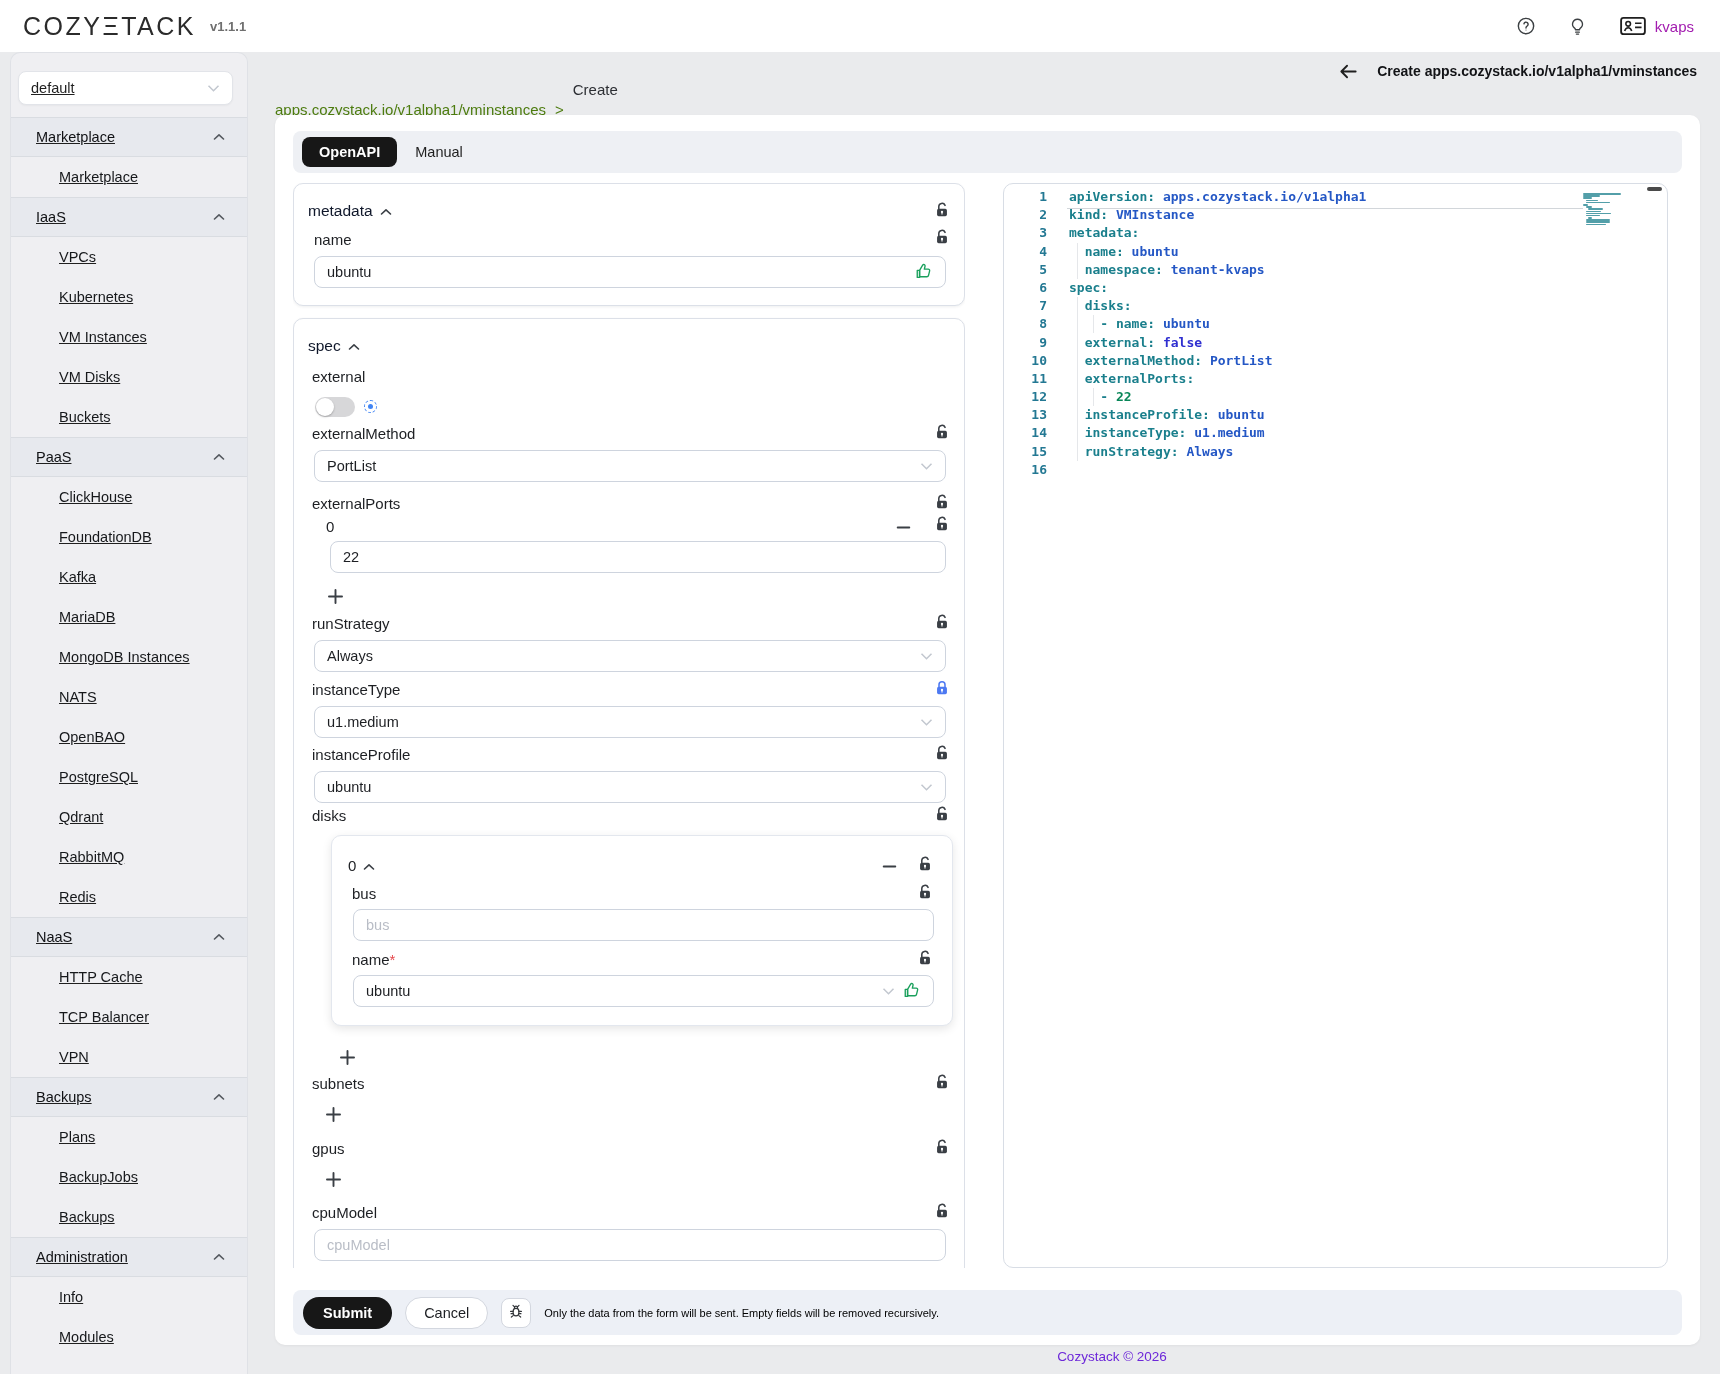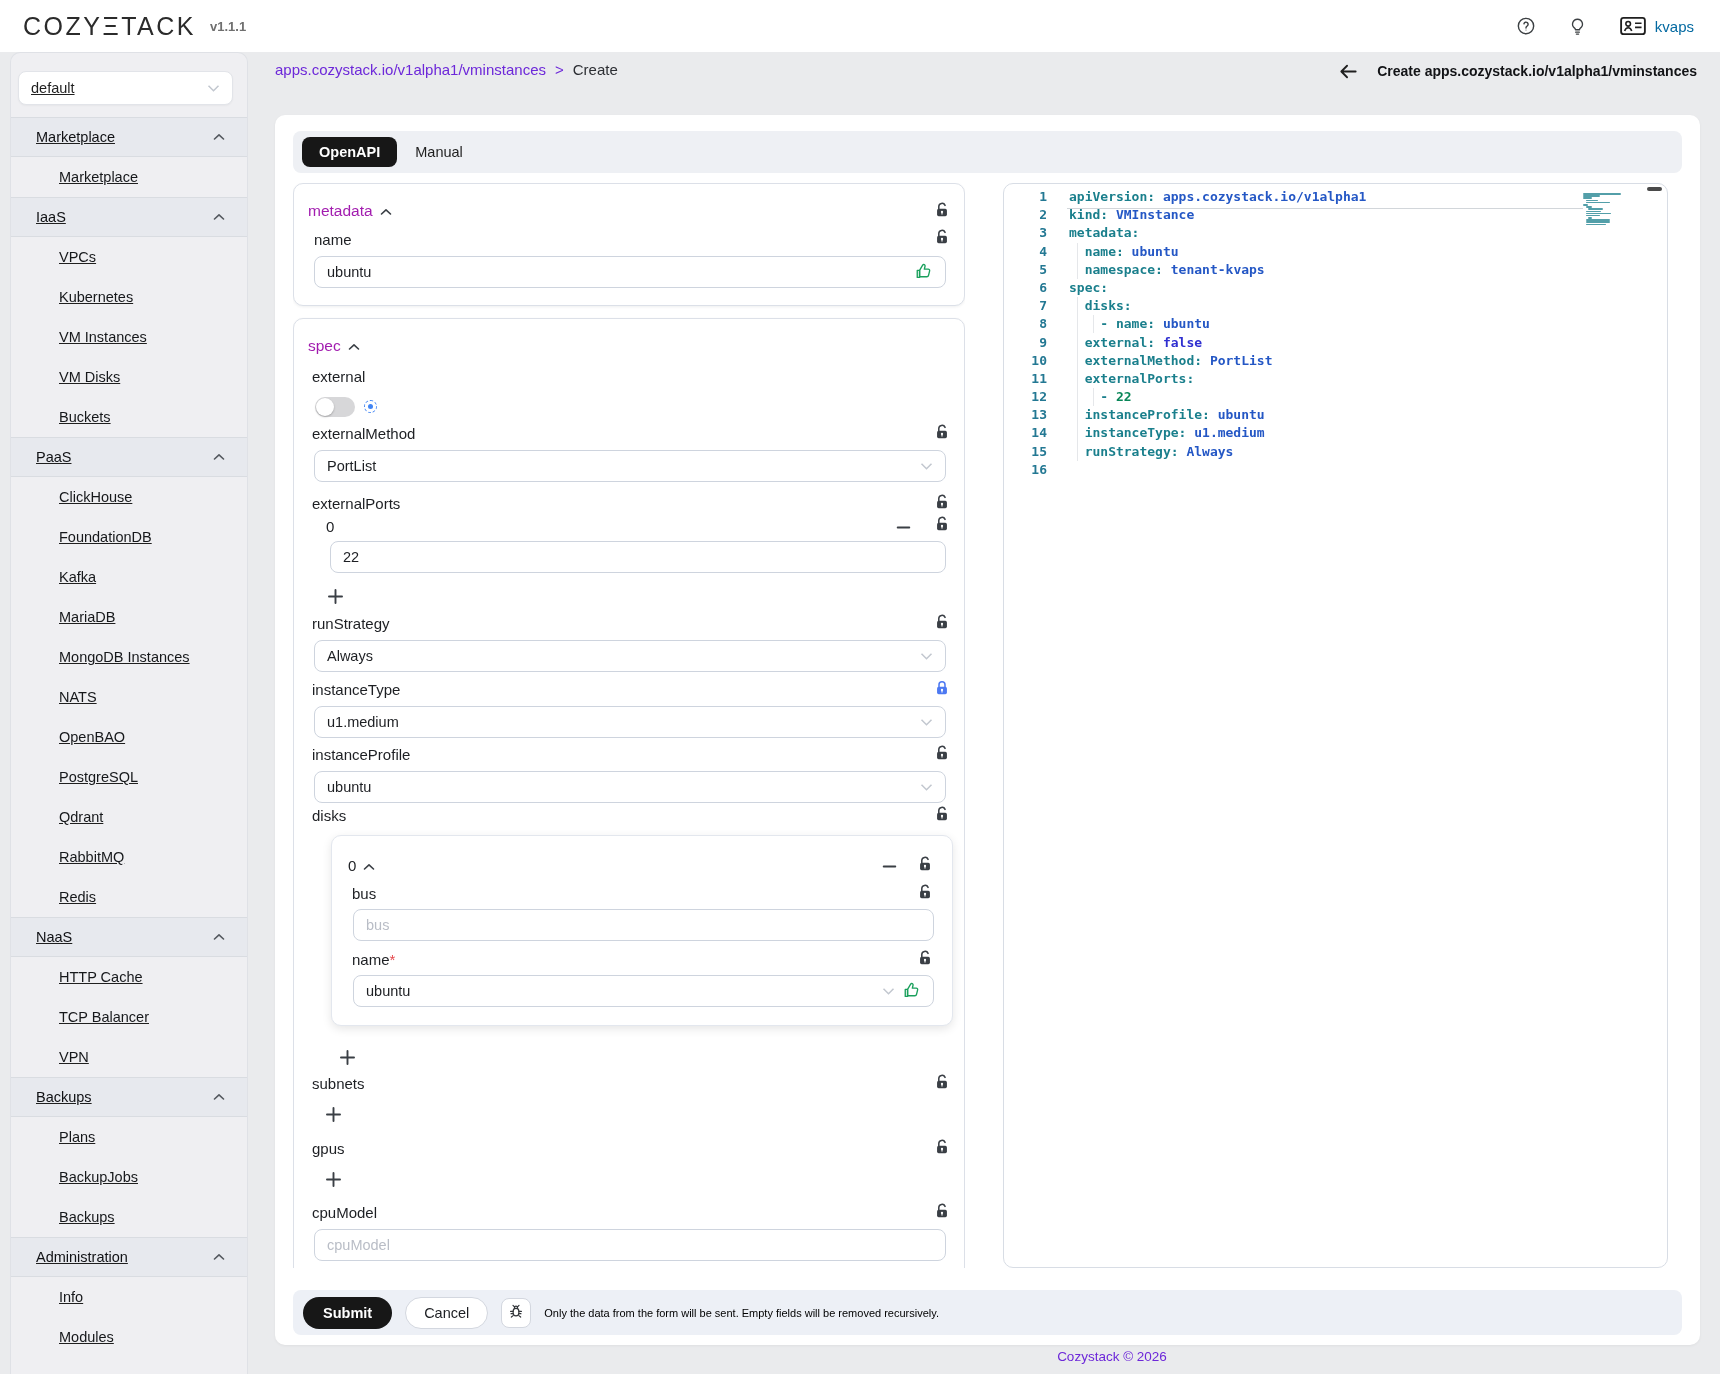--- a/index.html
+++ b/index.html
@@ -6,49 +6,49 @@
   html,body { width:1720px; height:1374px; overflow:hidden; }
   body { font-family:"Liberation Sans", sans-serif; background:#eaebed; position:relative; color:#1f1f1f; }
 
   
   .app-header { position:absolute; left:0; top:0; width:1720px; height:52px; background:#fff; z-index:5; display:flex; align-items:center; }
   .logo { margin-left:23px; font-size:25px; letter-spacing:2.5px; color:#2b2b2b; font-weight:500; }
   .version { margin-left:14px; font-size:13px; font-weight:700; color:#6f6f6f; }
   .header-right { position:absolute; right:26px; top:0; height:52px; display:flex; align-items:center; gap:32px; }
   .hicon { width:20px; height:20px; display:inline-flex; align-items:center; justify-content:center; cursor:pointer; }
   .userbox { display:flex; align-items:center; gap:9px; cursor:pointer; }
-  .username { font-size:15px; color:#0369a1; }
+  .username { font-size:15px; color:#a21caf; }
 
   
   .sidebar { position:absolute; left:10px; top:52px; width:238px; height:1322px; background:#efeff2; border:1px solid #dfe1e6; border-bottom:none; border-radius:10px 10px 0 0; overflow:hidden;text-decoration:underline; }
   .ns-select { margin:18px 14px 12px 7px; height:34px; background:#fff; border:1px solid #e2e4e9; border-radius:8px; display:flex; align-items:center; padding:0 12px; font-size:14.5px; cursor:pointer; box-shadow:0 1px 2px rgba(0,0,0,.04); }
   .ns-select .chev { margin-left:auto; display:inline-flex; }
   .nav-header { height:40px; display:flex; align-items:center; padding:0 22px 0 25px; font-size:14.5px; color:#101114; background:#e7e9ee; border-top:1px solid #d9dce1; border-bottom:1px solid #d9dce1; cursor:pointer; }
   .nav-header .chev { margin-left:auto; display:inline-flex; opacity:.85; }
   .nav-item { height:40px; display:flex; align-items:center; padding-left:48px; font-size:14.5px; color:#16181b; cursor:pointer; }
 
   
   .breadcrumb { position:absolute; left:275px; top:61px; font-size:15px; display:flex; gap:9px; align-items:center; }
-  .breadcrumb .path, .breadcrumb .sep { color:#6d28d9; }
+  .breadcrumb .path, .breadcrumb .sep { color:#4d7c0f;margin-top:40px; }
   .breadcrumb .current { color:#2c2e33; }
   .titlebar { position:absolute; top:59px; right:23px; display:flex; align-items:center; gap:17px; }
   .page-title { font-size:14px; font-weight:700; color:#121316; }
   .back-btn { width:24px; height:24px; display:inline-flex; align-items:center; justify-content:center; cursor:pointer; }
 
   
   .main-card { position:absolute; left:275px; top:102px; width:1425px; height:1230px; background:#fff; border-radius:10px; box-shadow:0 1px 3px rgba(0,0,0,.05);margin-top:13px; }
   .tabbar { position:absolute; left:18px; top:16px; width:1389px; height:42px; background:#eef0f4; border-radius:8px; display:flex; align-items:center; padding-left:9px; gap:4px; }
   .tab-active { background:#171717; color:#fff; font-size:14.5px; font-weight:600; padding:7px 17px; border-radius:8px; cursor:pointer; }
   .tab { color:#1f1f1f; font-size:14.5px; padding:7px 14px; cursor:pointer; }
 
   
   .form-col { position:absolute; left:18px; top:68px; width:672px; height:1085px; overflow:hidden; }
   .fcard { position:absolute; left:0; width:672px; background:#fff; border:1px solid #dce0e8; border-radius:10px; box-shadow:0 1px 3px rgba(16,24,40,.07); }
   .lbl { position:absolute; font-size:15px; color:#1d1f23; }
-  .seclbl { position:absolute; font-size:15.5px; color:#a21caf; display:flex; align-items:center; gap:7px; cursor:pointer; }
+  .seclbl { position:absolute; font-size:15.5px; color:#0f172a; display:flex; align-items:center; gap:7px; cursor:pointer; }
   .lock { position:absolute; width:16px; height:16px; display:inline-flex; cursor:pointer; }
   .inp, .sel { position:absolute; height:32px; background:#fff; border:1px solid #ced4de; border-radius:8px; display:flex; align-items:center; padding:0 12px; font-size:14.5px; color:#1d1f23; }
   .sel { cursor:pointer; }
   .inp .ph { color:#b9bdc6; }
   .selicons { margin-left:auto; display:flex; align-items:center; gap:8px; }
   .plusbtn, .minusbtn { position:absolute; width:22px; height:22px; display:inline-flex; align-items:center; justify-content:center; cursor:pointer; }
   .toggle { position:absolute; width:40px; height:20px; border-radius:10px; background:#d7d7d9; cursor:pointer; }
   .toggle .knob { position:absolute; left:1px; top:1px; width:18px; height:18px; border-radius:50%; background:#fff; box-shadow:0 1px 2px rgba(0,0,0,.25); }
   .resetdot { position:absolute; width:13px; height:13px; border:1.5px dashed #4285f4; border-radius:50%; display:inline-flex; align-items:center; justify-content:center; cursor:pointer; }
   .resetdot::after { content:""; width:5px; height:5px; border-radius:50%; background:#4285f4; }

